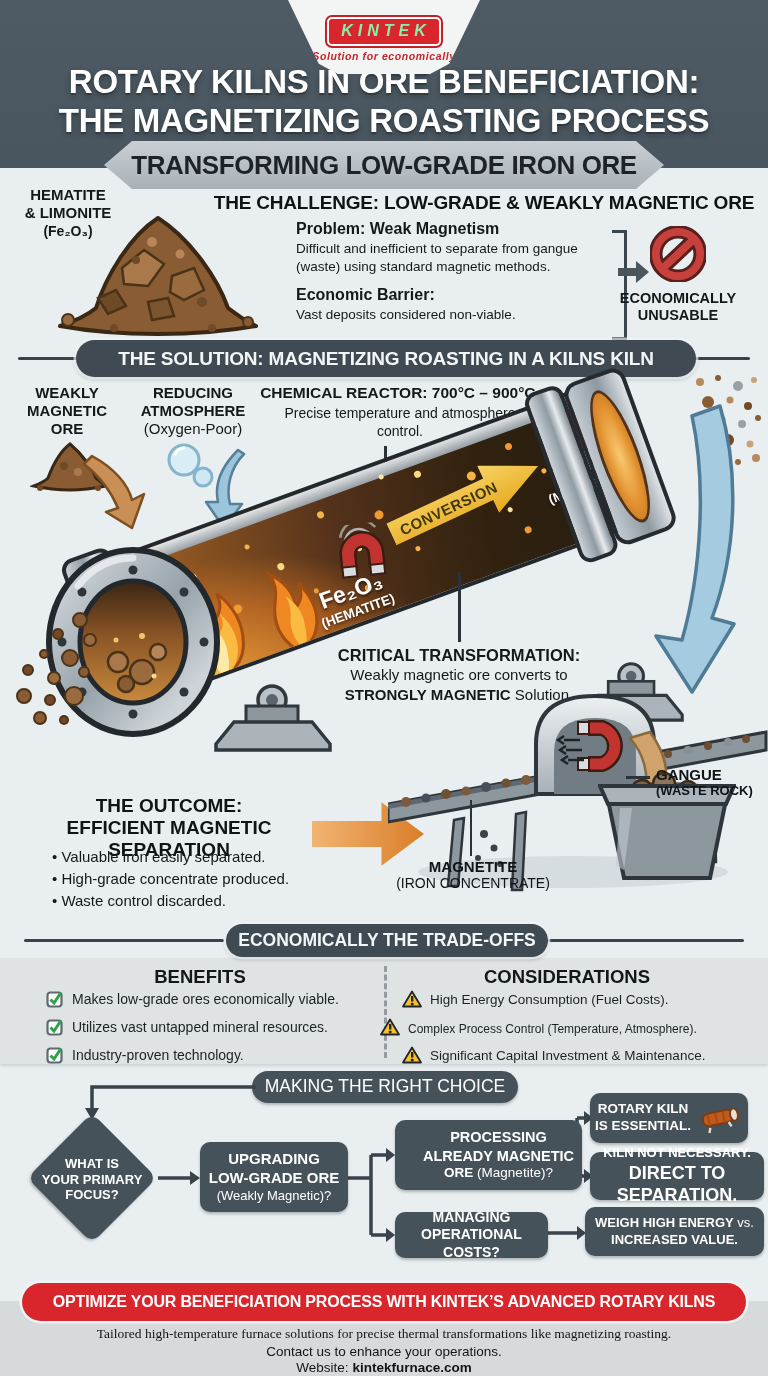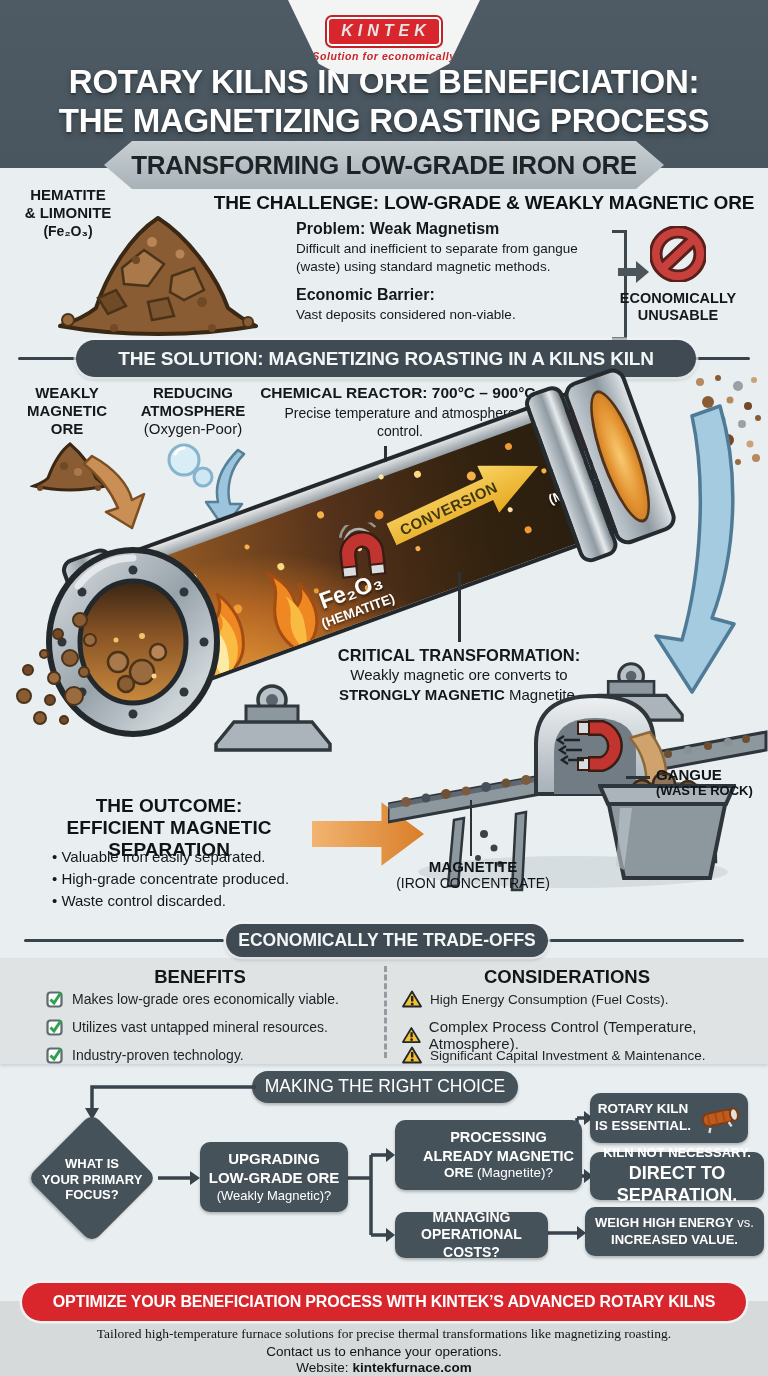--- a/index.html
+++ b/index.html
@@ -6,21 +6,21 @@
   .page{position:relative;width:768px;height:1376px;margin:0 auto;background:#e9eff1;
         font-family:"Liberation Sans",sans-serif;overflow:hidden;}
   .abs{position:absolute;}
   .ctr{text-align:center;}
   .b{font-weight:bold;}
   
   .header{left:0;top:0;width:768px;height:168px;background:linear-gradient(#4e5b64,#49565f);}
   .logo-badge{left:288px;top:0;width:192px;height:74px;background:#f3f4f4;
               clip-path:polygon(0 0,100% 0,84% 86%,74% 100%,26% 100%,16% 86%);
               display:flex;flex-direction:column;align-items:center;justify-content:center;padding-top:4px;box-sizing:border-box;}
-  .logo-box{background:#d8262c;color:#e5e5e5;font-weight:bold;font-style:italic;font-size:16px;
+  .logo-box{background:#d8262c;color:#86efac;font-weight:bold;font-style:italic;font-size:16px;
             letter-spacing:5px;padding:3px 8px 4px 12px;border-radius:5px;border:2px solid #fff;
             box-shadow:0 0 0 2px #c32127;}
   .logo-tagline{color:#c8242a;font-size:10.5px;font-weight:bold;font-style:italic;margin-top:4px;letter-spacing:.6px;}
   .main-title{left:0;top:62px;width:768px;color:#fff;font-weight:bold;text-align:center;
               font-size:33px;line-height:39px;letter-spacing:-.3px;
               text-shadow:0 2px 0 rgba(25,33,38,.4),0 3px 6px rgba(0,0,0,.3);}
   .transform-banner{left:104px;top:141px;width:560px;height:48px;
               background:linear-gradient(#c8d0d4,#a8b1b6);
               clip-path:polygon(28px 0,532px 0,560px 50%,532px 100%,28px 100%,0 50%);
               display:flex;align-items:center;justify-content:center;
@@ -334,21 +334,21 @@
   <svg class="abs" style="left:636px;top:402px;" width="112" height="298" viewBox="0 0 112 298">
     <path d="M84 4 C 104 72, 100 152, 76 216 L98 222 L56 290 L20 234 L46 238 C 66 168, 70 78, 56 14 Z" fill="#a5cbe0" stroke="#4f7b97" stroke-width="3.5" stroke-linejoin="round"></path>
   </svg>
 
   <div class="abs vline" style="left:458px;top:572px;height:70px;"></div>
   <div class="abs ctr" style="left:328px;top:646px;width:262px;color:#15181b;">
     <div class="b" style="font-size:16.5px;">CRITICAL TRANSFORMATION:</div>
     <div style="font-size:15px;line-height:20px;">Weakly magnetic ore converts to</div>
     <div style="font-size:15px;line-height:20px;">
       <span class="b">STRONGLY MAGNETIC</span>
-      <span>Magnetite.</span>
+      <span>Solution.</span>
     </div>
   </div>
 
   <div class="abs ctr" style="left:8px;top:795px;width:322px;color:#101417;">
     <div class="b" style="font-size:19px;">THE OUTCOME:</div>
     <div class="b" style="font-size:19px;">EFFICIENT MAGNETIC SEPARATION</div>
   </div>
   <div class="abs" style="left:52px;top:846px;font-size:15px;line-height:22px;color:#15181b;">
     <div>• Valuable iron easily separated.</div>
     <div>• High-grade concentrate produced.</div>
@@ -468,21 +468,21 @@
   </div>
 
   <div class="t-row" style="left:402px;top:990px;font-size:13.5px;">
     <svg width="20" height="18" viewBox="0 0 20 18">
         <path d="M10 1.5 L19 16.5 H1 Z" fill="#f6c02e" stroke="#20262b" stroke-width="1.8" stroke-linejoin="round"></path>
         <rect x="9" y="6" width="2.4" height="5.5" fill="#20262b"></rect>
         <circle cx="10.2" cy="14" r="1.5" fill="#20262b"></circle>
       </svg>
     <span>High Energy Consumption (Fuel Costs).</span>
   </div>
-  <div class="t-row" style="left:402px;top:1018px;font-size:15px;">
+  <div class="t-row" style="left:380px;top:1018px;font-size:12px;align-items:flex-end;">
     <svg width="20" height="18" viewBox="0 0 20 18">
         <path d="M10 1.5 L19 16.5 H1 Z" fill="#f6c02e" stroke="#20262b" stroke-width="1.8" stroke-linejoin="round"></path>
         <rect x="9" y="6" width="2.4" height="5.5" fill="#20262b"></rect>
         <circle cx="10.2" cy="14" r="1.5" fill="#20262b"></circle>
       </svg>
     <span>Complex Process Control (Temperature, Atmosphere).</span>
   </div>
   <div class="t-row" style="left:402px;top:1046px;font-size:13.5px;">
     <svg width="20" height="18" viewBox="0 0 20 18">
         <path d="M10 1.5 L19 16.5 H1 Z" fill="#f6c02e" stroke="#20262b" stroke-width="1.8" stroke-linejoin="round"></path>

